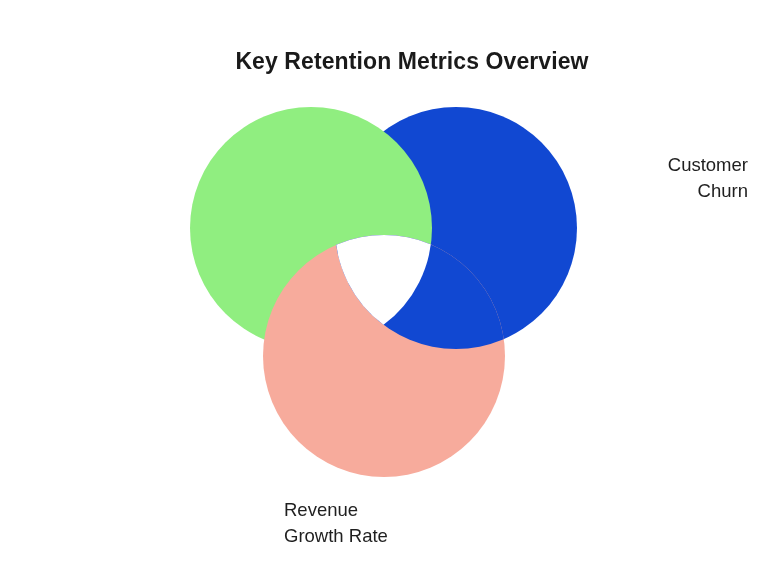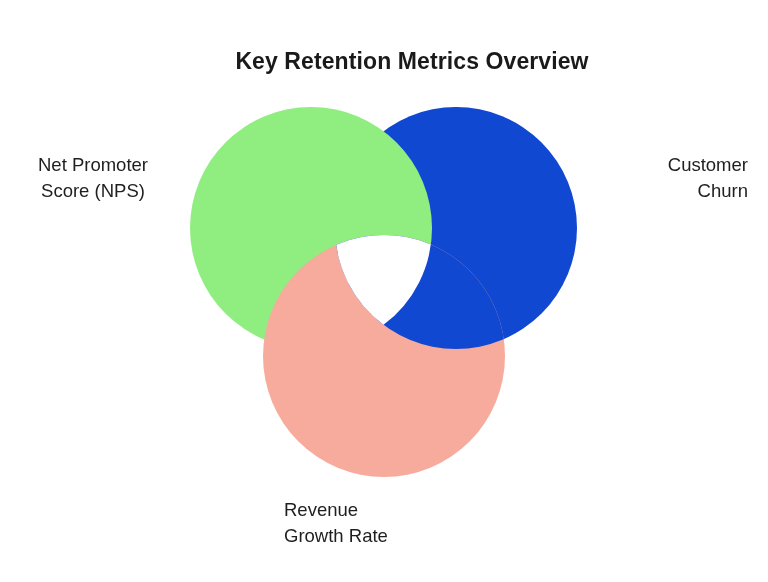--- a/index.html
+++ b/index.html
@@ -101,22 +101,20 @@
         <circle cx="456" cy="228" r="121" fill="#1148d2"></circle>
       </g>
 
       <g clip-path="url(#clip-ab)">
         <circle cx="384" cy="356" r="121" fill="#ffffff"></circle>
       </g>
 
     </g>
   </svg>
 
-  <div class="set-label" id="label-a">Net Promoter
-Score (NPS)</div>
 
   <div class="set-label" id="label-b">Customer
 Churn</div>
 
   <div class="set-label" id="label-c">Revenue
 Growth Rate</div>
 
 </div>
 
 </body></html>

